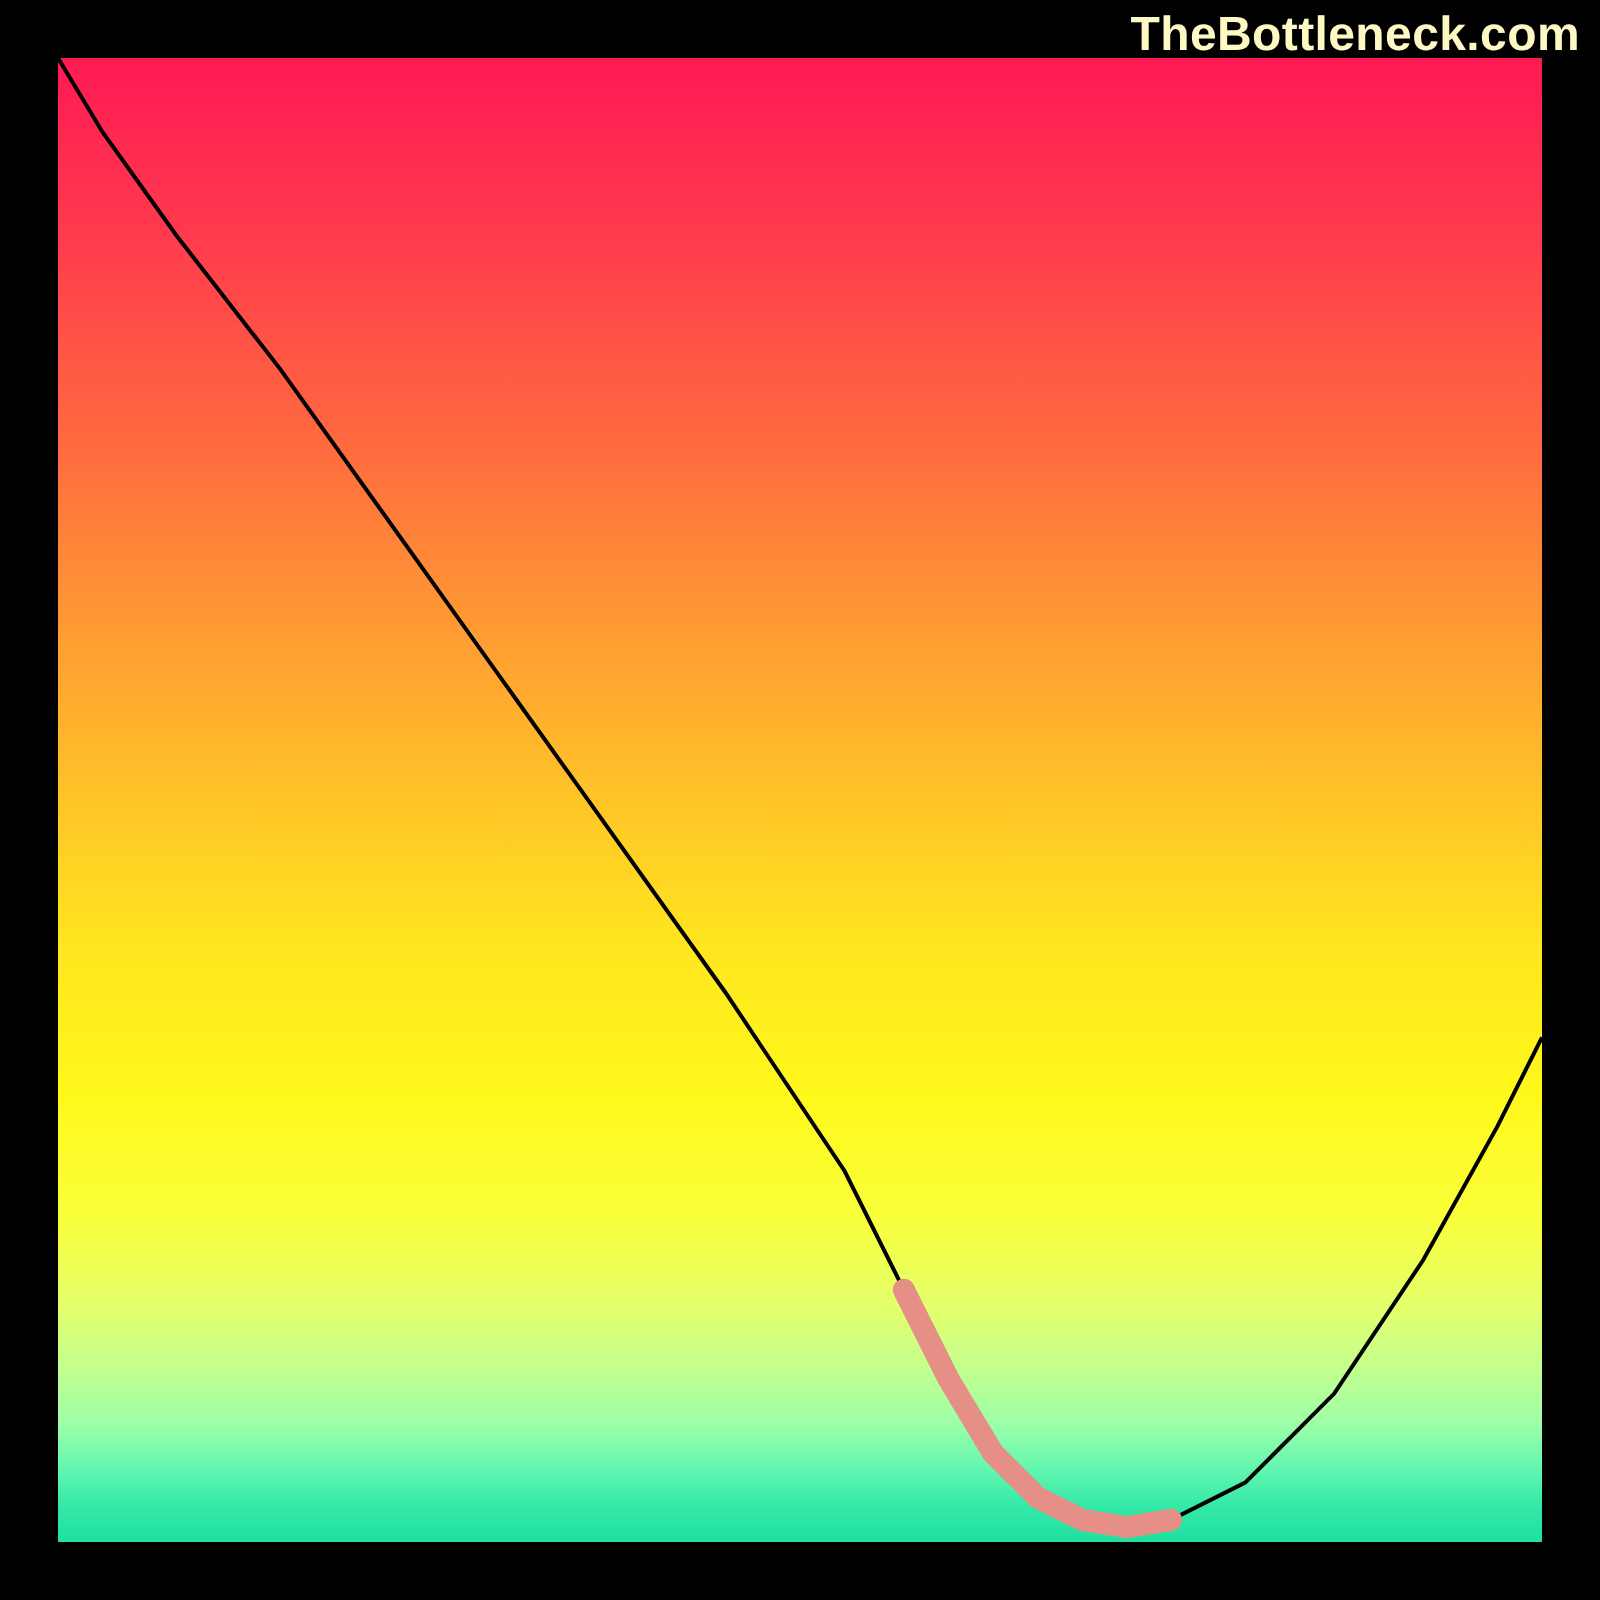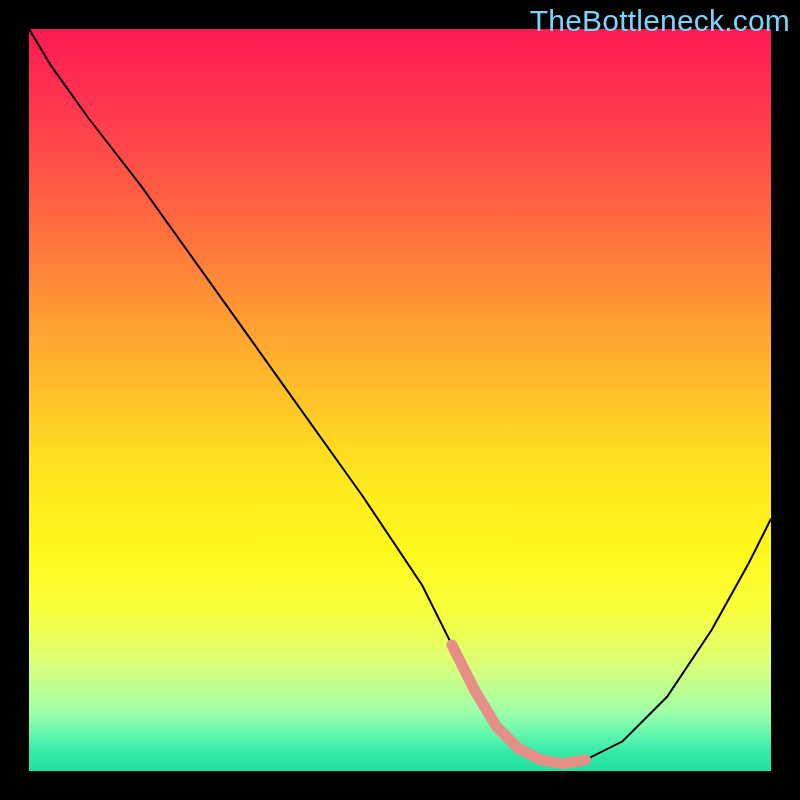--- a/index.html
+++ b/index.html
@@ -39,23 +39,23 @@
       #9effa8 92%,
       #63f7b0 95%,
       #35e9a8 97.5%,
       #1fe09f 100%
     );
   }
   .watermark {
     position: absolute;
     top: 4px;
     right: 10px;
-    color: #7dd3fc;
-    font-size: 30px;
-    font-weight: 400;
+    color: #fef9c3;
+    font-size: 24px;
+    font-weight: 700;
     letter-spacing: 0.2px;
     user-select: none;
   }
   svg.curve {
     position: absolute;
     left: 29px;
     top: 29px;
     width: 742px;
     height: 742px;
     overflow: visible;

